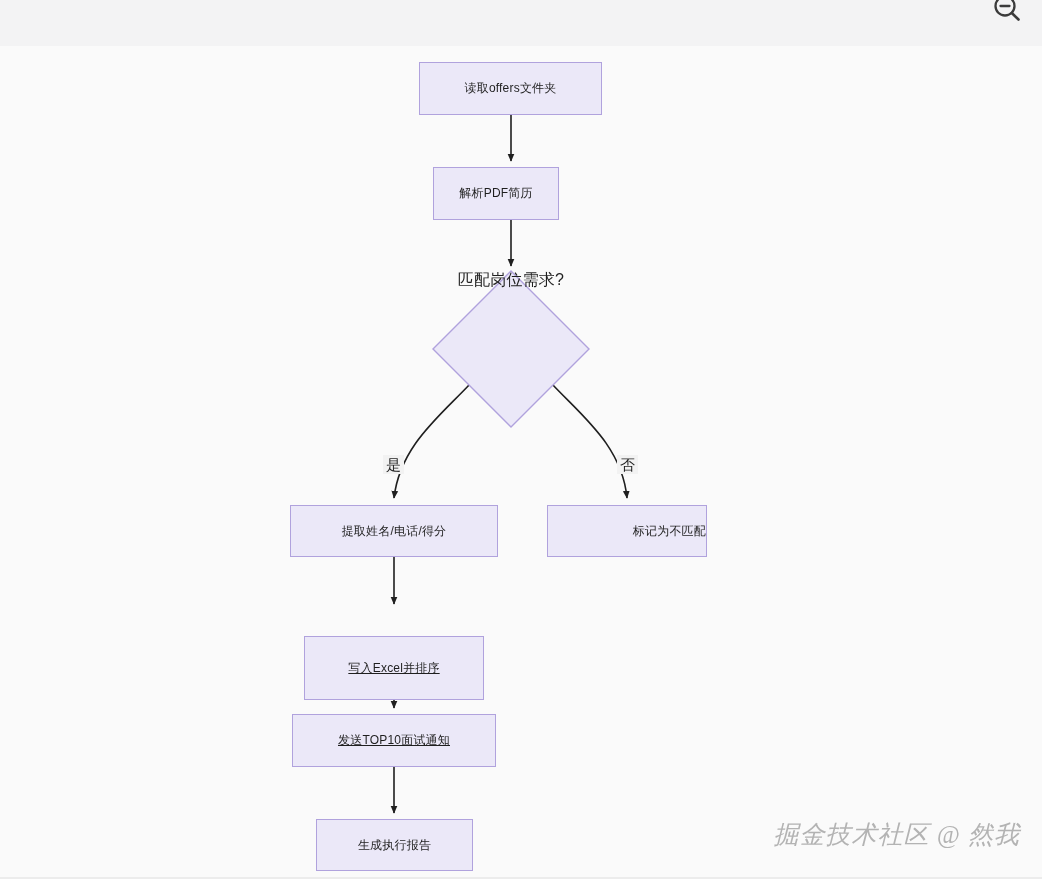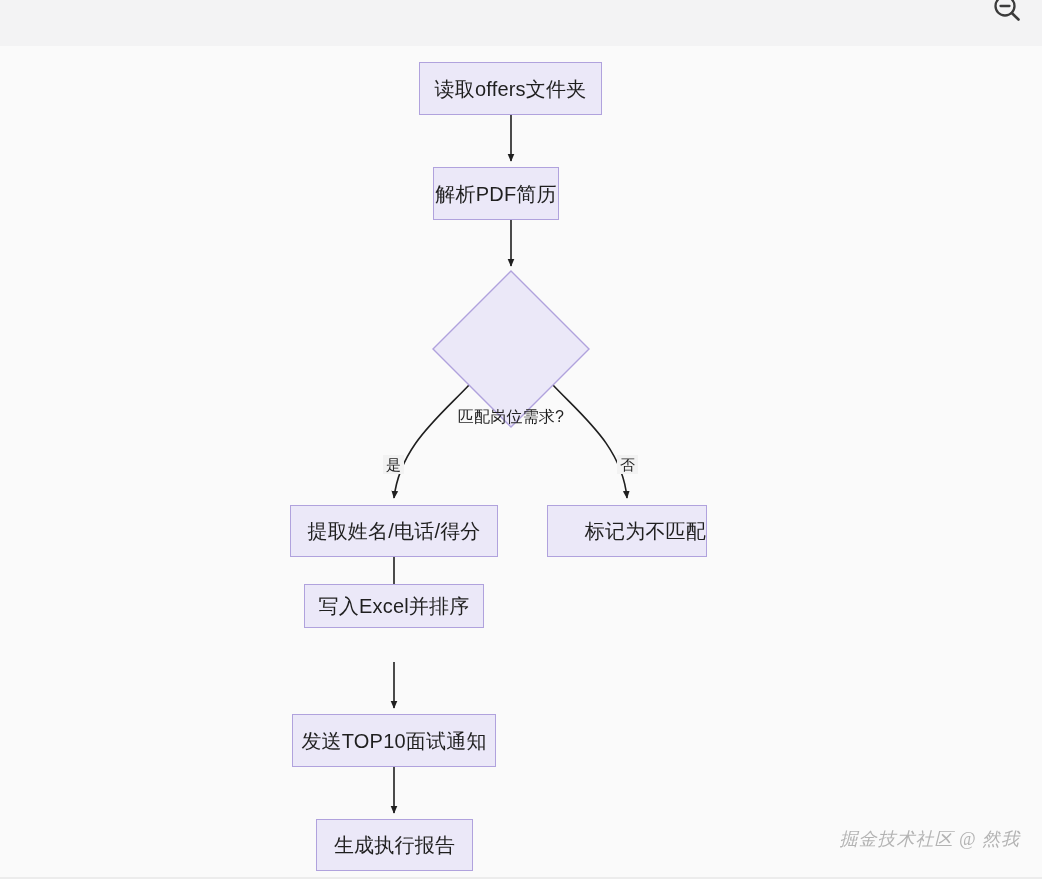--- a/index.html
+++ b/index.html
@@ -63,30 +63,30 @@
   }
   .node {
     position: absolute;
     box-sizing: border-box;
     background: #ebe8f8;
     border: 1px solid #b0a2dd;
     display: flex;
     align-items: center;
     justify-content: center;
     color: #1f1f1f;
-    font-size: 20px;
+    font-size: 12px;
     line-height: 1.2;
     letter-spacing: 0.2px;
     white-space: nowrap;
   }
   .node-decision {
     position: absolute;
     box-sizing: border-box;
     display: flex;
-    align-items: flex-end;
+    align-items: flex-start;
     justify-content: center;
   }
   .diamond-shape {
     position: absolute;
     left: 0;
     top: 0;
     width: 100%;
     height: 100%;
   }
   .diamond-label {
@@ -106,21 +106,21 @@
     padding: 2px 3px;
     white-space: nowrap;
   }
   
   #watermark {
     position: absolute;
     right: 22px;
     bottom: 28px;
     font-family: "Liberation Serif", "DejaVu Serif", serif;
     font-style: italic;
-    font-size: 18px;
+    font-size: 25px;
     color: #b3b3b3;
     white-space: nowrap;
     letter-spacing: 1px;
   }
 </style>
 </head>
 <body>
 
 <div id="screen">
 
@@ -178,25 +178,25 @@
     <div class="edge-label" style="left:617px; top:409px;">否</div>
 
     <div class="node" style="left:290px; top:459px; width:208px; height:52px;align-items:center;">
       <span>提取姓名/电话/得分</span>
     </div>
 
     <div class="node" style="left:547px; top:459px; width:160px; height:52px;justify-content:flex-end;">
       <span>标记为不匹配</span>
     </div>
 
-    <div class="node" style="left:304px; top:538px; width:180px; height:44px;">
+    <div class="node" style="left:304px; top:590px; width:180px; height:64px;text-decoration:underline;">
       <span>写入Excel并排序</span>
     </div>
 
-    <div class="node" style="left:292px; top:668px; width:204px; height:53px;">
+    <div class="node" style="left:292px; top:668px; width:204px; height:53px;text-decoration:underline;">
       <span>发送TOP10面试通知</span>
     </div>
 
     <div class="node" style="left:316px; top:773px; width:157px; height:52px;">
       <span>生成执行报告</span>
     </div>
 
     <div id="watermark">掘金技术社区 @ 然我</div>
 
   </div>

